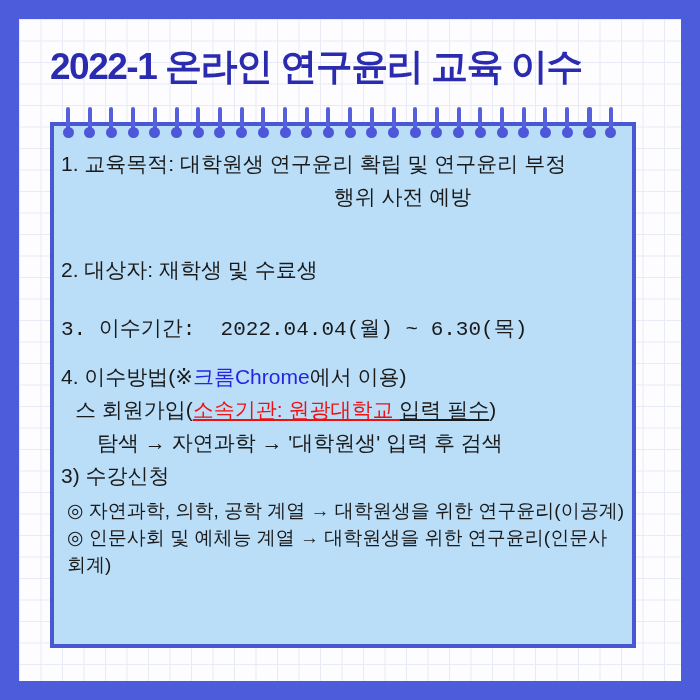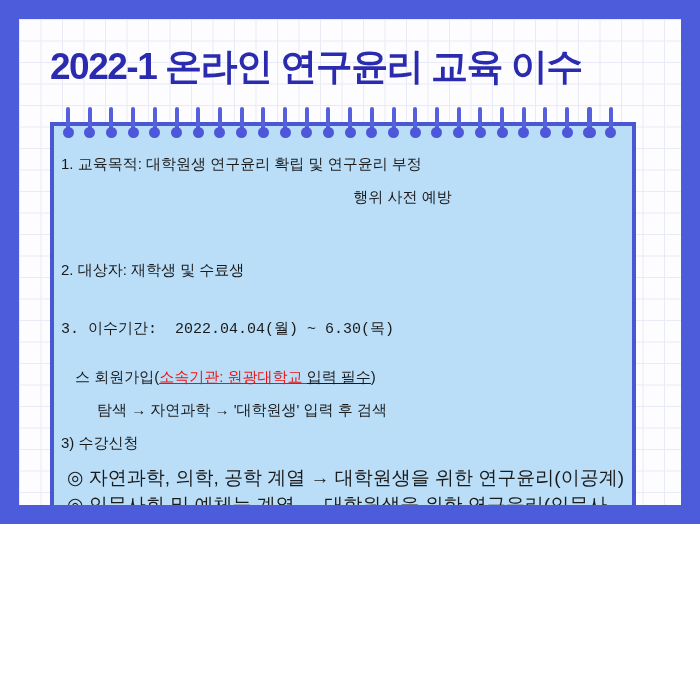--- a/index.html
+++ b/index.html
@@ -2,21 +2,21 @@
 <html><head>
 <meta charset="utf-8">
 <style>
   html,body{margin:0;padding:0;}
   body{
     font-family:"Liberation Sans","DejaVu Sans",sans-serif;
     background:#ffffff;
   }
   .page{
     position:relative;
-    width:700px;height:524px;
+    width:700px;height:700px;
     box-sizing:border-box;
     border:19px solid #4c5cdb;
     background-color:#fdfdff;
     background-image:
       linear-gradient(to right,#e8ebf5 1px,transparent 1px),
       linear-gradient(to bottom,#e8ebf5 1px,transparent 1px);
     background-size:21.5px 21.5px;
     overflow:hidden;
   }
   .title{
@@ -57,21 +57,21 @@
     border-radius:50%;
     background:#4d57d8;
   }
   .content{
     position:absolute;
     left:0;top:0;right:0;bottom:0;
     padding:21px 6px 0 7px;
     color:#1a1a1a;
   }
   .line{
-    font-size:15px;
+    font-size:21px;
     line-height:33px;
     white-space:pre-wrap;
     font-weight:500;
   }
   .indent-hang{padding-left:118px;}
   .mb-big{margin-bottom:40px;text-align:center;}
   .mb-27{margin-bottom:27px;}
   .mb-31{margin-bottom:14px;font-family:Liberation Mono, monospace;}
   .sub-indent{padding-left:14px;}
   .sub-indent2{padding-left:36px;}
@@ -128,20 +128,21 @@
 
     <div class="content">
 
       <div class="line">1. 교육목적: 대학원생 연구윤리 확립 및 연구윤리 부정</div>
       <div class="line indent-hang mb-big">행위 사전 예방</div>
 
       <div class="line mb-27">2. 대상자: 재학생 및 수료생</div>
 
       <div class="line mb-31">3. 이수기간:  2022.04.04(월) ~ 6.30(목)</div>
 
+      <div class="line"><span>4. 이수방법(※</span><span class="blue">크롬Chrome</span><span>에서 이용)</span></div>
 
 
       <div class="line sub-indent"><span>스 회원가입(</span><span class="red">소속기관: 원광대학교 </span><span class="black-underline">입력 필수</span><span>)</span></div>
 
       <div class="line sub-indent2">탐색 → 자연과학 → '대학원생' 입력 후 검색</div>
 
       <div class="line">3) 수강신청</div>
 
       <div class="bullet-group">
         <div class="bullet">◎ 자연과학, 의학, 공학 계열 → 대학원생을 위한 연구윤리(이공계)</div>

